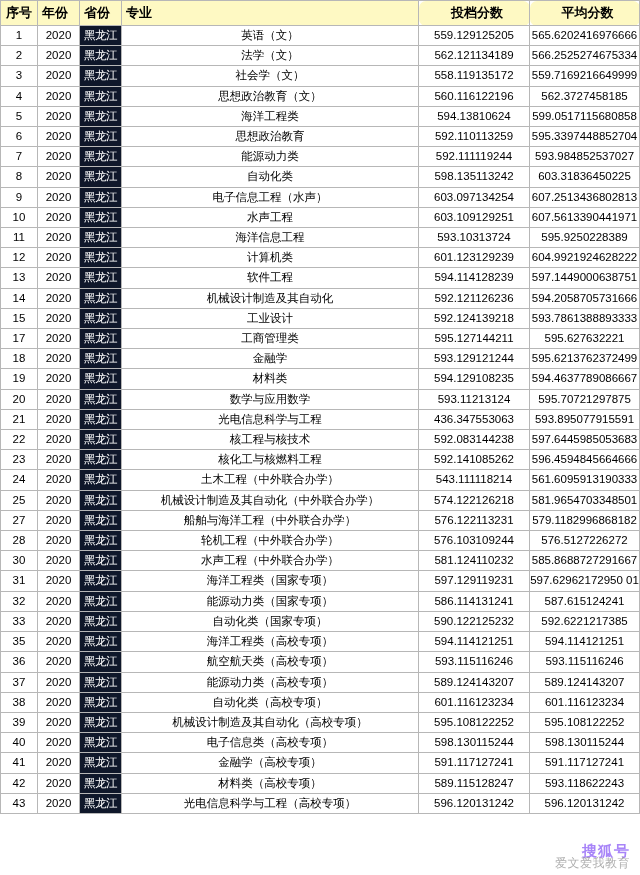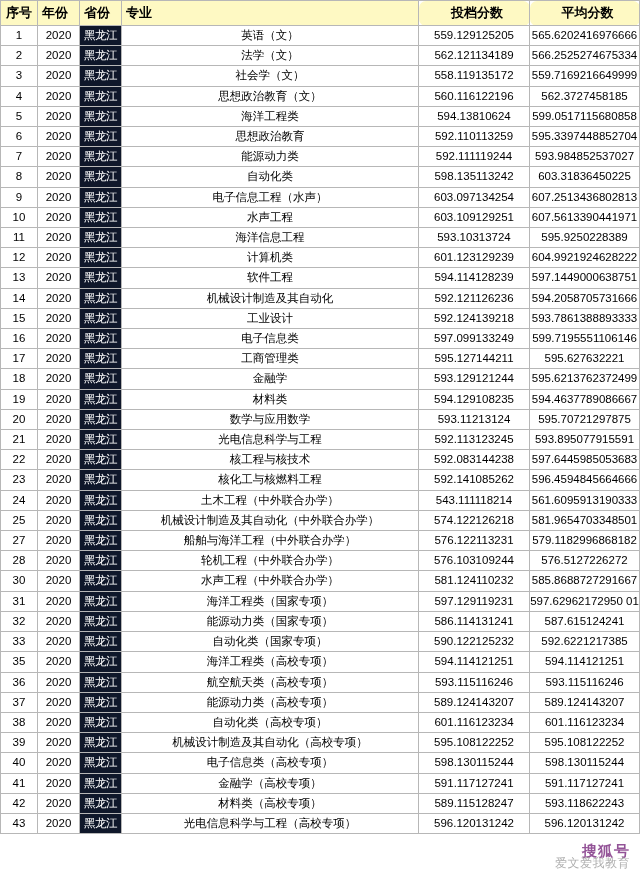--- a/index.html
+++ b/index.html
@@ -79,21 +79,21 @@
     width: 150px;
     height: 34px;
     pointer-events: none;
   }
   .wm-text {
     position: absolute;
     right: 4px;
     bottom: 12px;
     font-size: 15px;
     font-weight: bold;
-    color: #701a75;
+    color: #8b5cf6;
     opacity: 0.75;
     letter-spacing: 1px;
   }
   .wm-sub {
     position: absolute;
     right: 4px;
     bottom: 1px;
     font-size: 12px;
     color: #9a9a9a;
     opacity: 0.8;
@@ -237,28 +237,20 @@
       </tr>
       <tr>
         <td class="cell-idx">15</td>
         <td class="cell-year">2020</td>
         <td class="cell-prov">黑龙江</td>
         <td class="cell-major">工业设计</td>
         <td class="cell-score">592.124139218</td>
         <td class="cell-score">593.7861388893333</td>
       </tr>
       <tr>
-        <td class="cell-idx">16</td>
-        <td class="cell-year">2020</td>
-        <td class="cell-prov">黑龙江</td>
-        <td class="cell-major">电子信息类</td>
-        <td class="cell-score">597.099133249</td>
-        <td class="cell-score">599.7195551106146</td>
-      </tr>
-      <tr>
         <td class="cell-idx">17</td>
         <td class="cell-year">2020</td>
         <td class="cell-prov">黑龙江</td>
         <td class="cell-major">工商管理类</td>
         <td class="cell-score">595.127144211</td>
         <td class="cell-score">595.627632221</td>
       </tr>
       <tr>
         <td class="cell-idx">18</td>
         <td class="cell-year">2020</td>
@@ -281,21 +273,21 @@
         <td class="cell-prov">黑龙江</td>
         <td class="cell-major">数学与应用数学</td>
         <td class="cell-score">593.11213124</td>
         <td class="cell-score">595.70721297875</td>
       </tr>
       <tr>
         <td class="cell-idx">21</td>
         <td class="cell-year">2020</td>
         <td class="cell-prov">黑龙江</td>
         <td class="cell-major">光电信息科学与工程</td>
-        <td class="cell-score">592.113123245</td>
+        <td class="cell-score">436.347553063</td>
         <td class="cell-score">593.895077915591</td>
       </tr>
       <tr>
         <td class="cell-idx">22</td>
         <td class="cell-year">2020</td>
         <td class="cell-prov">黑龙江</td>
         <td class="cell-major">核工程与核技术</td>
         <td class="cell-score">592.083144238</td>
         <td class="cell-score">597.6445985053683</td>
       </tr>

